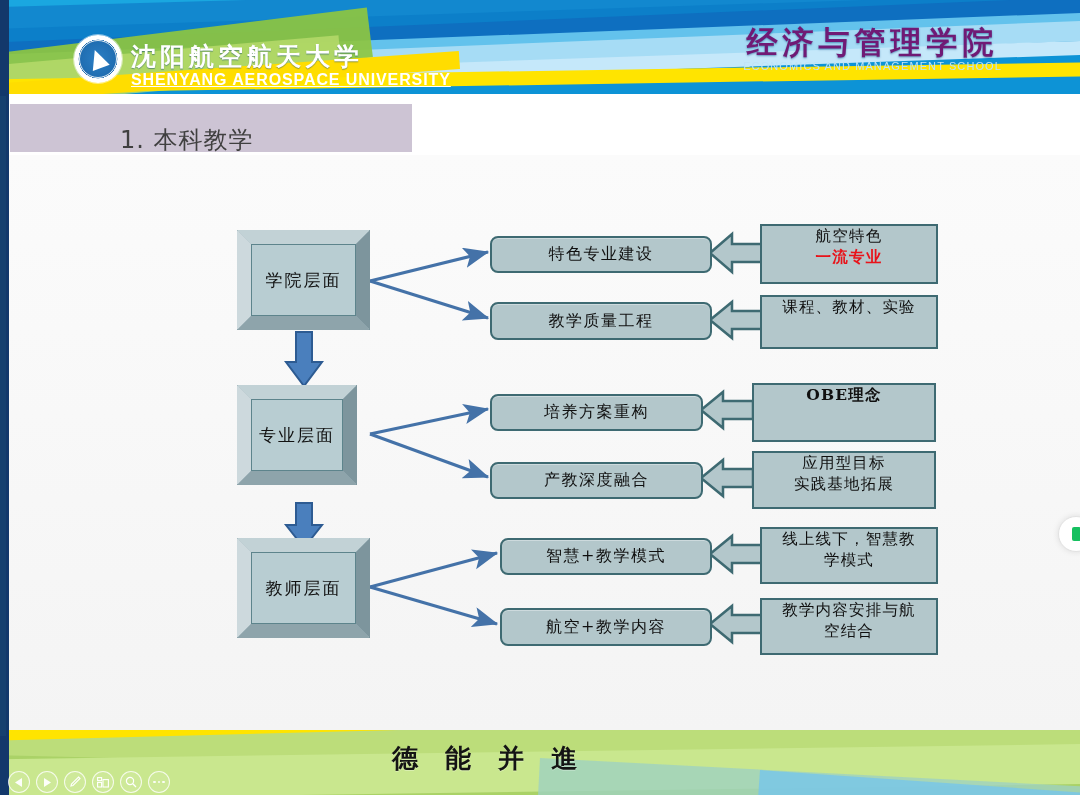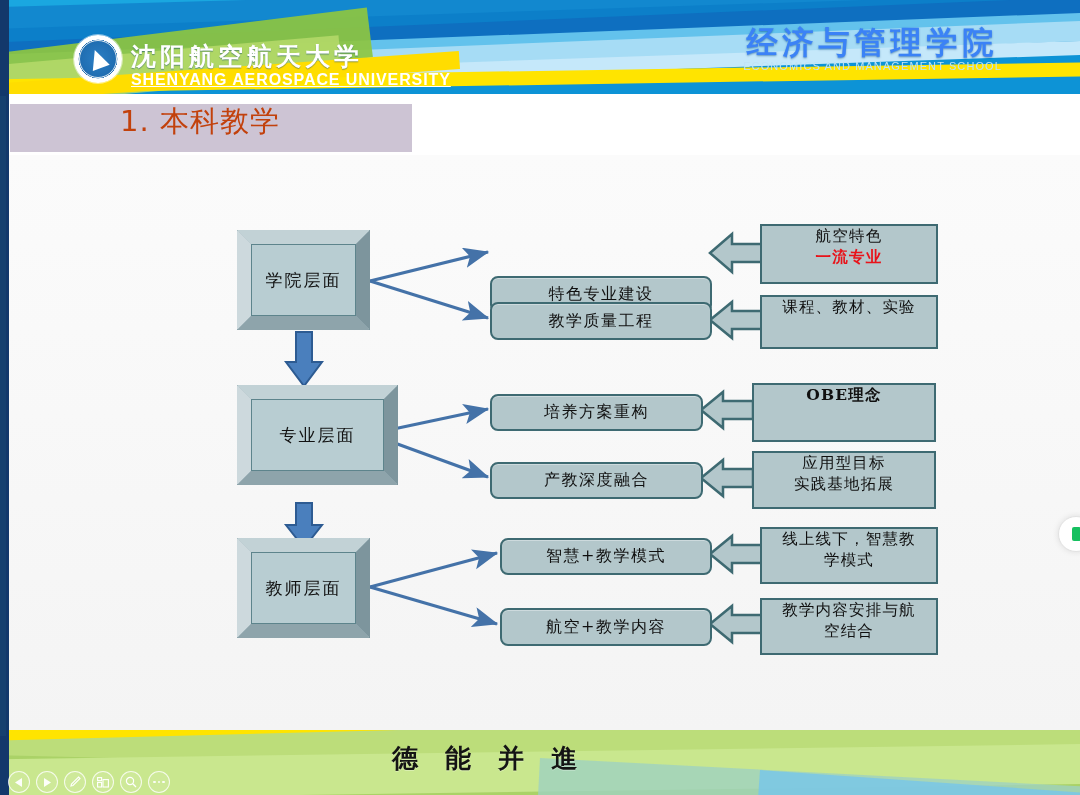--- a/index.html
+++ b/index.html
@@ -40,28 +40,28 @@
              width:0;height:0;border-left:9px solid transparent;border-right:9px solid transparent;border-bottom:19px solid #ffffff;}
   .logo-seal .ring{position:absolute;inset:3px;border-radius:50%;border:1px solid rgba(255,255,255,.85);}
   .logo-text{display:flex;flex-direction:column;justify-content:center;margin-top:16px;}
   .logo-cn{color:#ffffff;font-size:25px;font-weight:bold;letter-spacing:4px;line-height:1.05;
            font-family:"DejaVu Serif",serif;text-shadow:0 1px 1px rgba(0,60,120,.45);white-space:nowrap;}
   .logo-en{color:#ffffff;font-size:16px;font-weight:bold;letter-spacing:.9px;line-height:1.2;
            font-family:"Liberation Sans",sans-serif;white-space:nowrap;text-decoration:underline;}
 
   
   .school{position:absolute;right:78px;top:26px;text-align:center;z-index:20;}
-  .school-cn{color:#3b82f6;font-size:31px;font-weight:bold;letter-spacing:5px;line-height:1.05;
+  .school-cn{color:#701a75;font-size:31px;font-weight:bold;letter-spacing:5px;line-height:1.05;
              font-family:"DejaVu Sans",sans-serif;text-shadow:0 1px 2px rgba(0,70,130,.5);white-space:nowrap;}
   .school-en{color:#bfe3f6;font-size:11px;font-weight:normal;letter-spacing:1.1px;margin-top:1px;
              font-family:"Liberation Sans",sans-serif;white-space:nowrap;}
 
   
   .title-bar{position:absolute;left:10px;top:104px;width:402px;height:48px;background:#cdc4d4;z-index:15;}
-  .title-text{position:absolute;left:120px;top:102px;font-size:29px;color:#c2410c;letter-spacing:1px;
+  .title-text{position:absolute;left:120px;top:124px;font-size:24px;color:#404040;letter-spacing:1px;
               font-family:"DejaVu Sans",sans-serif;z-index:16;white-space:nowrap;}
 
   
   .canvas{position:absolute;left:9px;top:155px;width:1071px;height:575px;background:linear-gradient(180deg,#fbfbfb 0%,#f7f7f7 60%,#f4f4f4 100%);z-index:5;}
   .diagram{position:absolute;left:0;top:0;width:1080px;height:795px;z-index:18;}
 
   
   .level-box{position:absolute;z-index:22;}
   .lb-outer{position:absolute;inset:0;background:#9fb4bb;border:1px solid #53777f;
             box-shadow:inset 0 0 0 1px rgba(255,255,255,.25);}
@@ -186,21 +186,21 @@
         <i class="lb-top"></i>
         <i class="lb-left"></i>
         <i class="lb-right"></i>
         <i class="lb-bottom"></i>
       </div>
     <div class="lb-inner">
         <span class="lb-label">学院层面</span>
       </div>
   </div>
 
-  <div class="level-box" style="left:237px;top:385px;width:161px;height:100px;">
+  <div class="level-box" style="left:237px;top:385px;width:120px;height:100px;">
     <div class="lb-outer"></div>
     <div class="lb-bevel">
         <i class="lb-top"></i>
         <i class="lb-left"></i>
         <i class="lb-right"></i>
         <i class="lb-bottom"></i>
       </div>
     <div class="lb-inner">
         <span class="lb-label">专业层面</span>
       </div>
@@ -212,21 +212,21 @@
         <i class="lb-top"></i>
         <i class="lb-left"></i>
         <i class="lb-right"></i>
         <i class="lb-bottom"></i>
       </div>
     <div class="lb-inner">
         <span class="lb-label">教师层面</span>
       </div>
   </div>
 
-  <div class="mid-box" style="left:490px;top:236px;width:218px;height:33px;margin-top:40px;">
+  <div class="mid-box" style="left:490px;top:236px;width:218px;height:33px;">
     <span class="mid-label">特色专业建设</span>
   </div>
   <div class="mid-box" style="left:490px;top:302px;width:218px;height:34px;">
     <span class="mid-label">教学质量工程</span>
   </div>
   <div class="mid-box" style="left:490px;top:394px;width:209px;height:33px;">
     <span class="mid-label">培养方案重构</span>
   </div>
   <div class="mid-box" style="left:490px;top:462px;width:209px;height:33px;">
     <span class="mid-label">产教深度融合</span>

